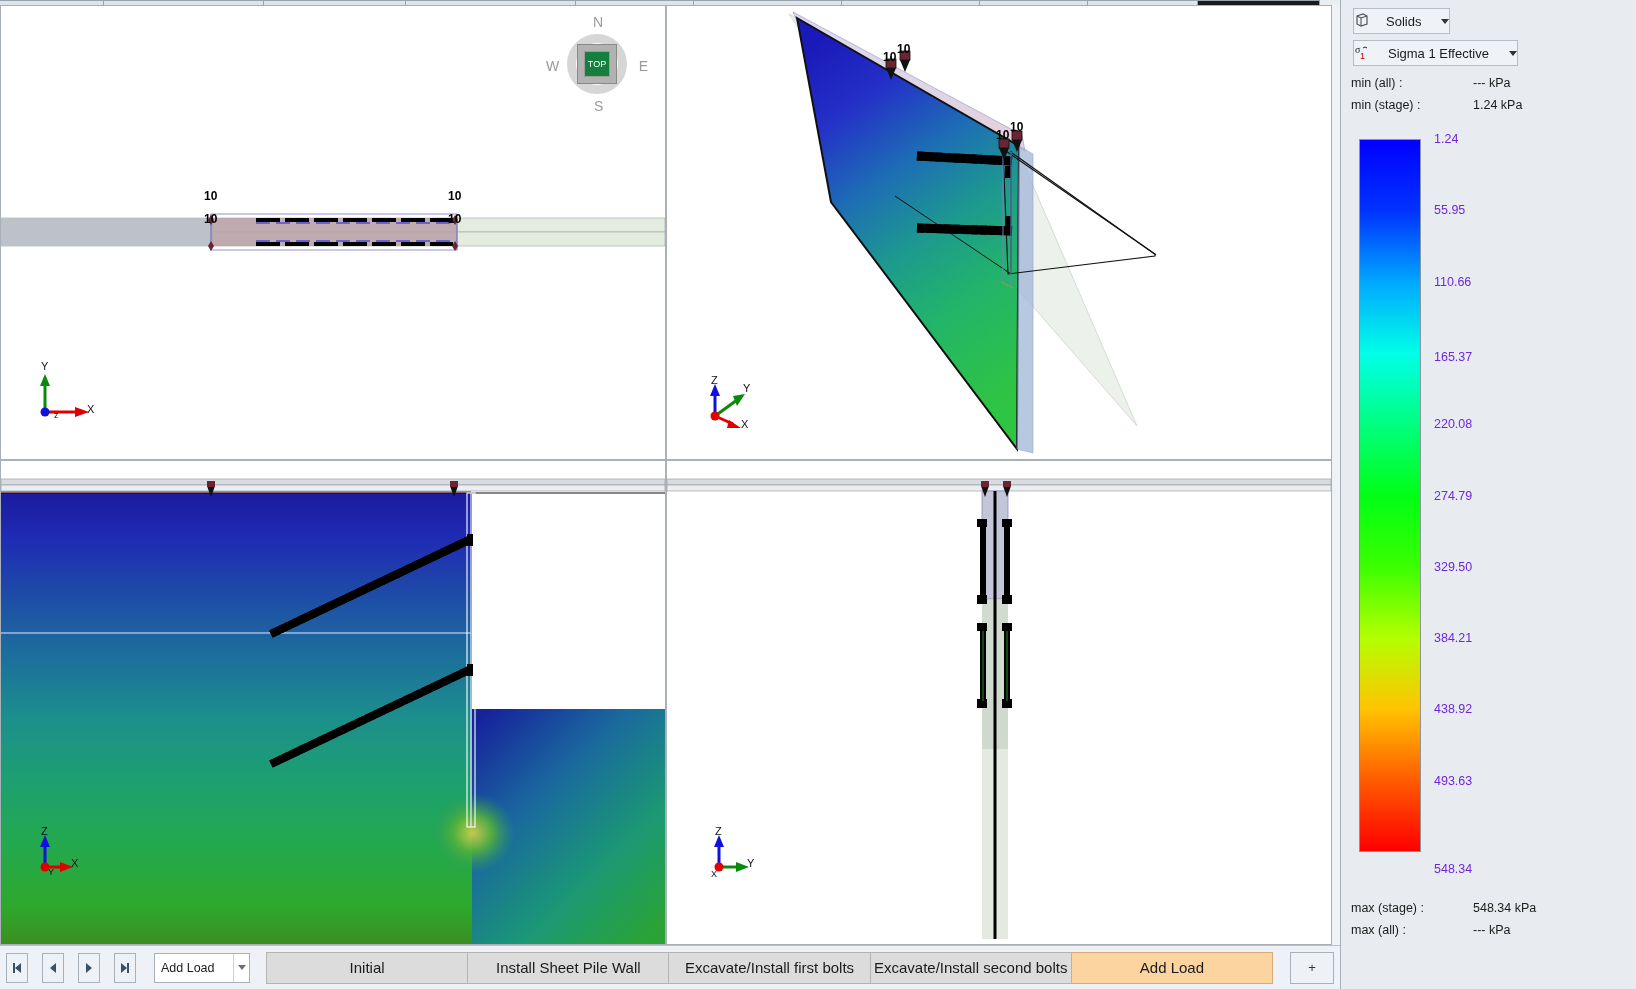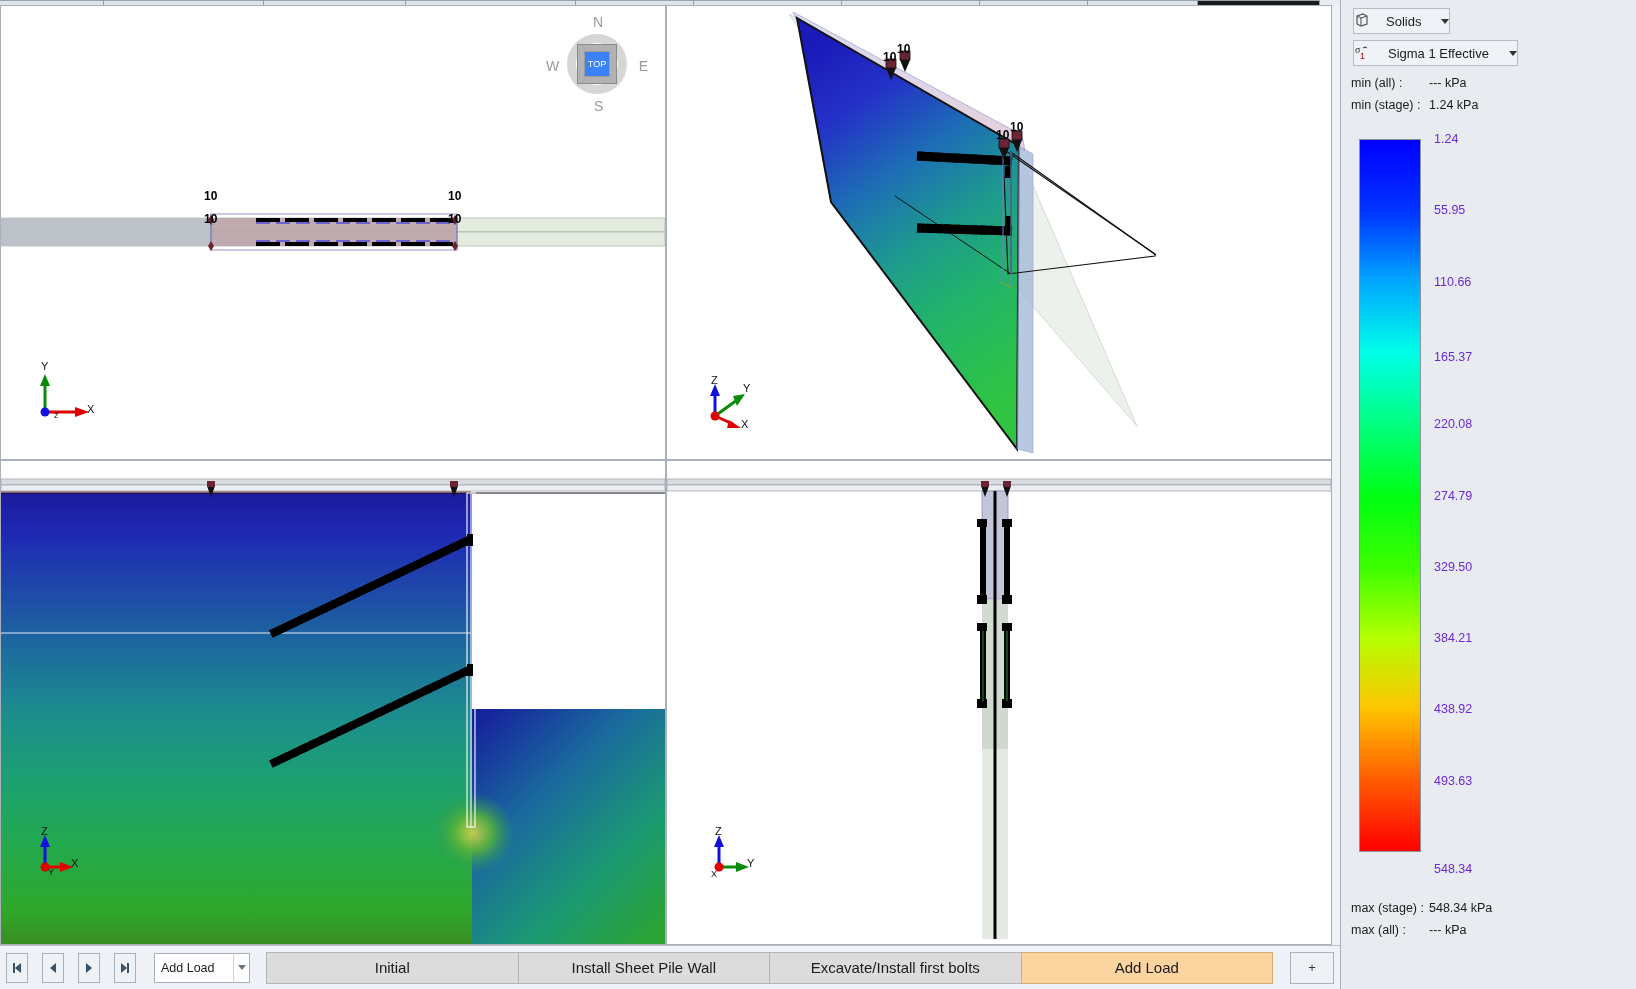--- a/index.html
+++ b/index.html
@@ -69,21 +69,21 @@
     border-radius: 50%;
     border: 9px solid #d6d6d6;
   }
   .compass .cube {
     position: absolute; left: 26px; top: 26px; width: 40px; height: 40px;
     background: #b2b2b2;
     border: 1px solid #8a8a8a;
   }
   .compass .cube-inner {
     position: absolute; left: 6px; top: 6px; right: 6px; bottom: 6px;
-    background: #3b82f6;
+    background: #15803d;
     border: 1px solid #9c9c9c;
     display: flex; align-items: center; justify-content: center;
     font-size: 9px; color: #ffffff;
   }
   .compass .dir {
     position: absolute; font-size: 14px; color: #9a9a9a;
   }
   .compass .dir.n { left: 42px; top: -4px; }
   .compass .dir.s { left: 43px; bottom: -4px; }
   .compass .dir.w { left: -5px; top: 40px; }
@@ -112,20 +112,21 @@
   .panel-btn .caret {
     width: 0; height: 0; margin-left: 4px;
     border-left: 4px solid transparent;
     border-right: 4px solid transparent;
     border-top: 5px solid #333;
   }
   .minmax-row {
     font-size: 12.5px; color: #1b1b1b;
     margin-left: 10px;
     display: flex;
+    gap: 44px;
   }
   .minmax-row .k { width: 78px; }
   .minmax-row .v { }
 
   #legend-wrap {
     position: absolute; left: 18px; top: 139px;
     width: 250px; height: 720px;
   }
   #legend-bar {
     position: absolute; left: 0; top: 0; width: 62px; height: 713px;
@@ -649,20 +650,21 @@
       <span>Add Load</span>
       <span class="sel-caret">
           <i></i>
         </span>
     </div>
 
     <div id="stage-tabs">
         <div class="stage-tab">Initial</div>
         <div class="stage-tab">Install Sheet Pile Wall</div>
         <div class="stage-tab">Excavate/Install first bolts</div>
+        <div class="stage-tab">Excavate/Install second bolts</div>
         <div class="stage-tab active">Add Load</div>
       </div>
 
     <div id="stage-add">
       <span>+</span>
     </div>
   </div>
 
 </div>
 

